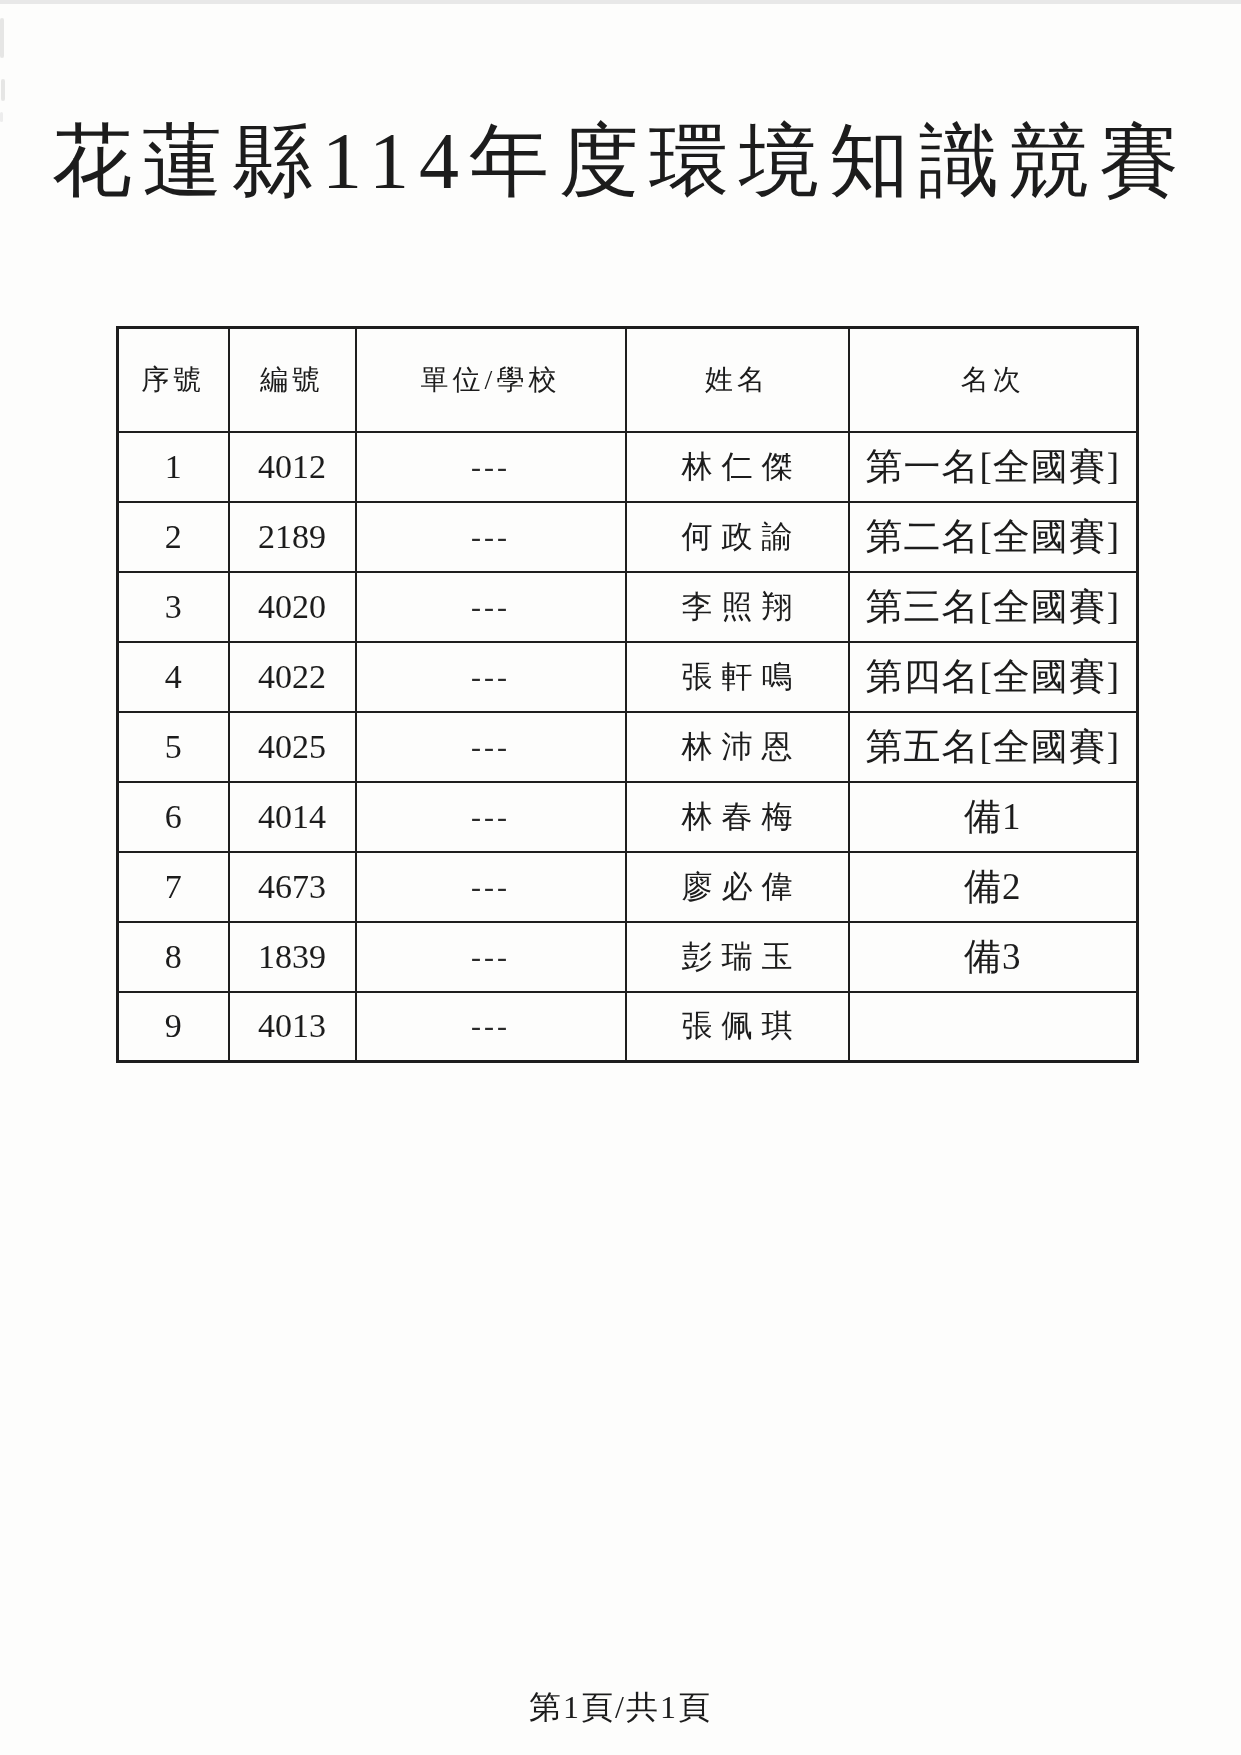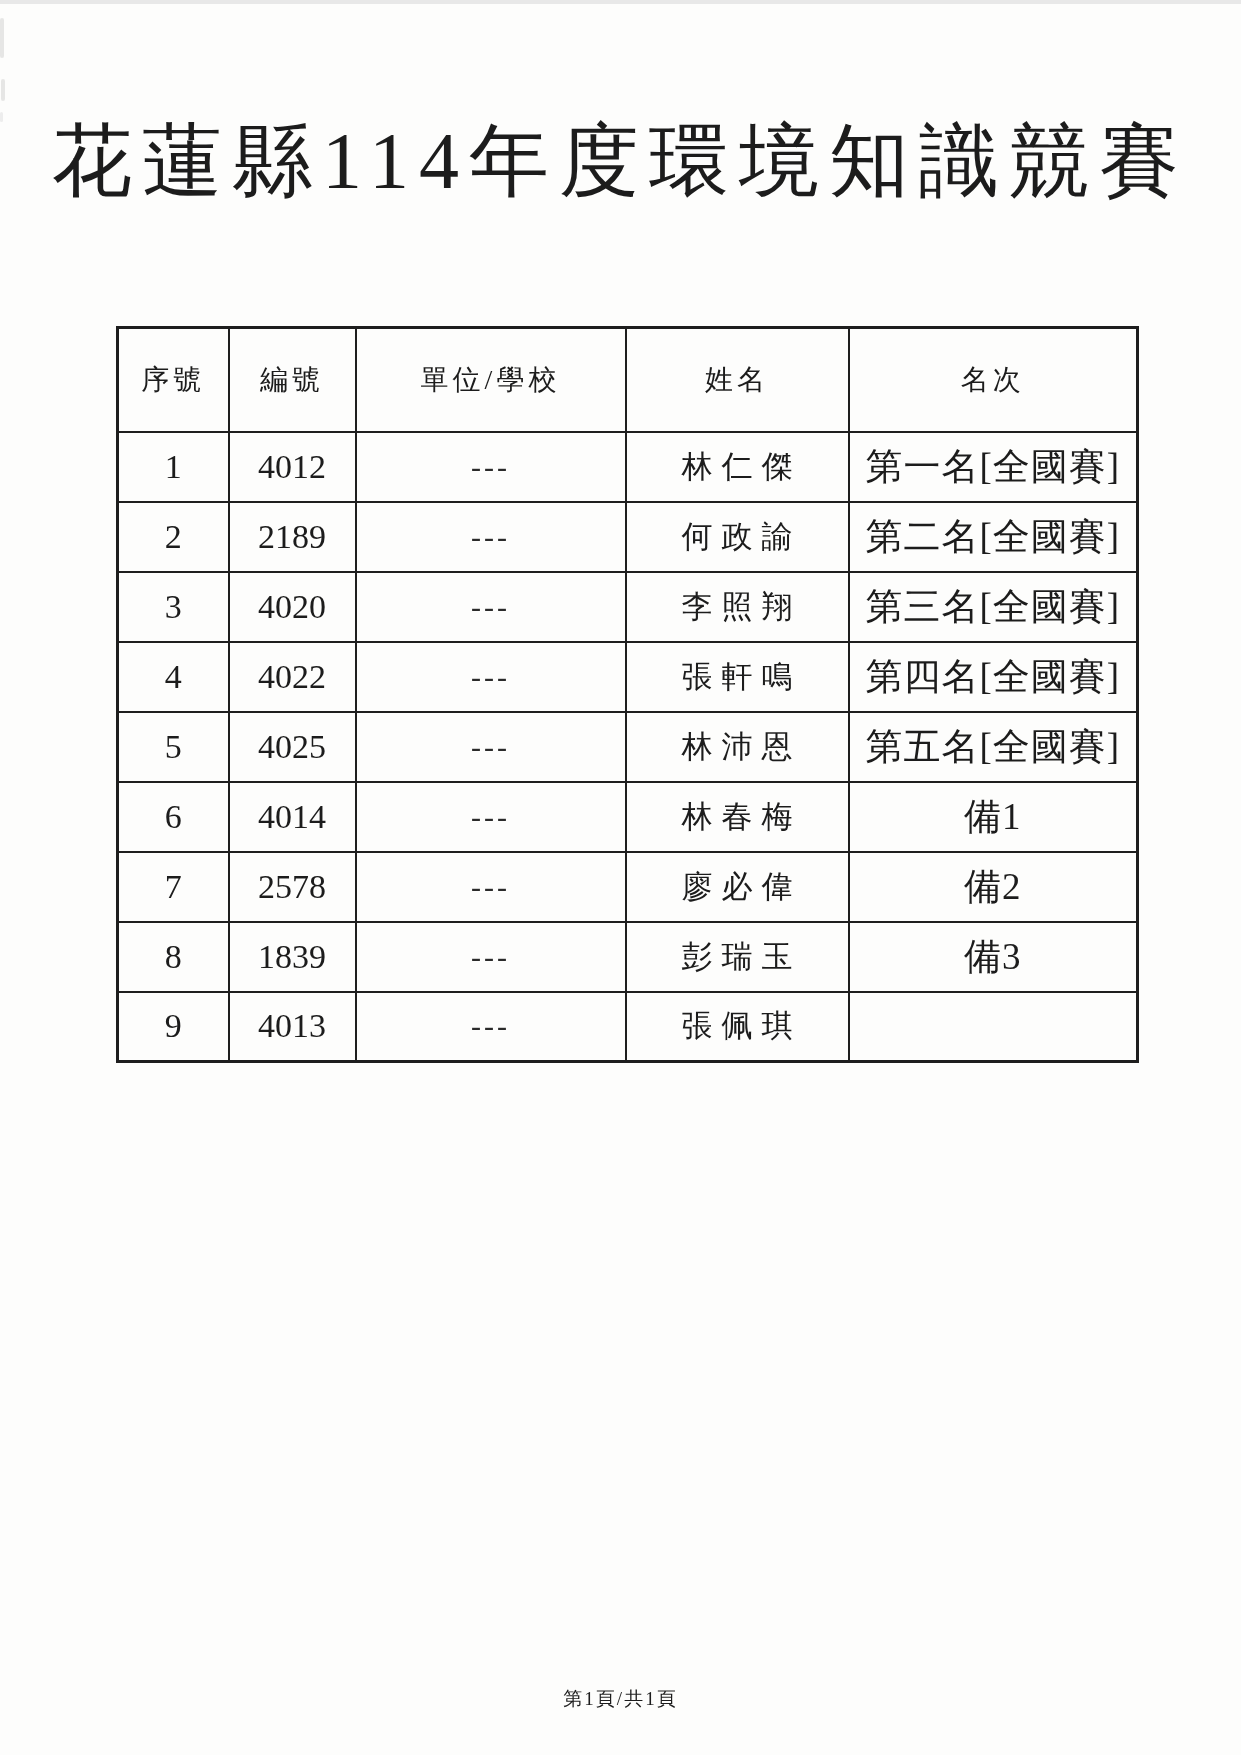--- a/index.html
+++ b/index.html
@@ -101,21 +101,21 @@
     letter-spacing: 1px;
     white-space: nowrap;
   }
 
   .footer {
     position: absolute;
     top: 1682px;
     left: 0;
     width: 100%;
     text-align: center;
-    font-size: 19px;
+    font-size: 32px;
     letter-spacing: 2px;
   }
 </style>
 </head>
 <body>
 
 <div class="page">
 
   <div class="artifact a1"></div>
   <div class="artifact a2"></div>
@@ -178,21 +178,21 @@
       </tr>
       <tr>
         <td class="seq">6</td>
         <td class="code">4014</td>
         <td class="org">---</td>
         <td class="name">林春梅</td>
         <td class="rank">備1</td>
       </tr>
       <tr>
         <td class="seq">7</td>
-        <td class="code">2578</td>
+        <td class="code">4673</td>
         <td class="org">---</td>
         <td class="name">廖必偉</td>
         <td class="rank">備2</td>
       </tr>
       <tr>
         <td class="seq">8</td>
         <td class="code">1839</td>
         <td class="org">---</td>
         <td class="name">彭瑞玉</td>
         <td class="rank">備3</td>

